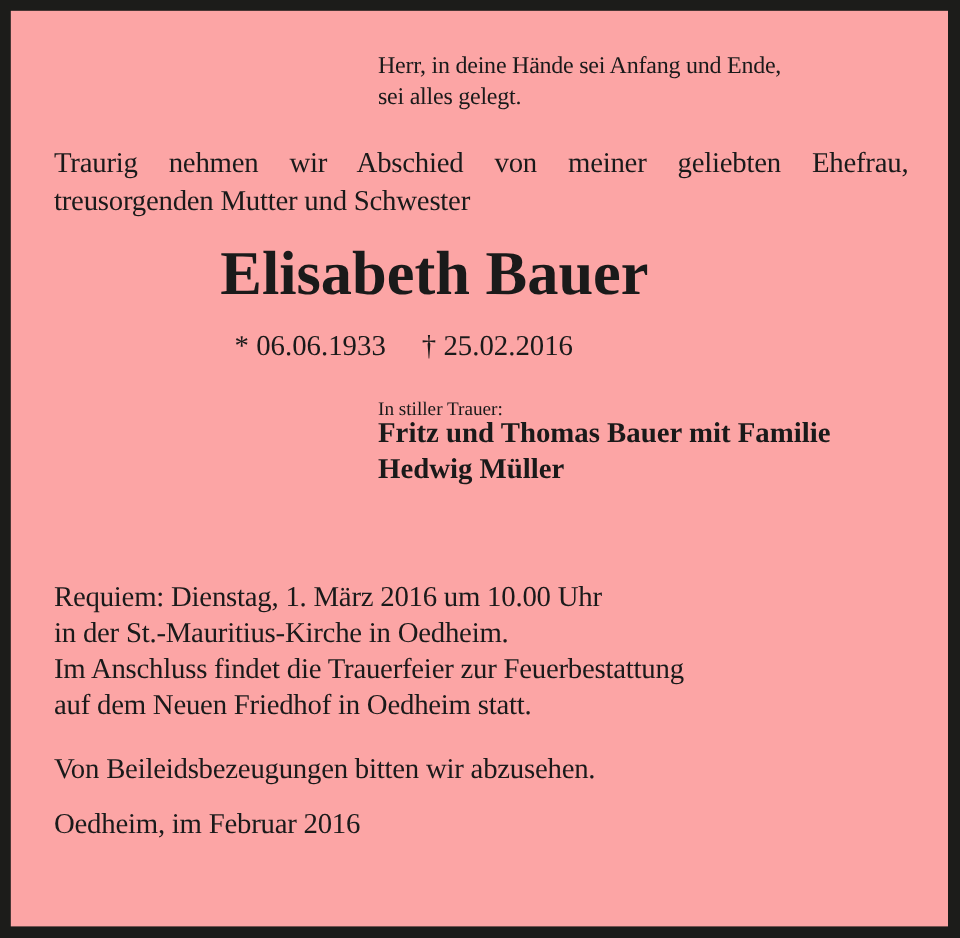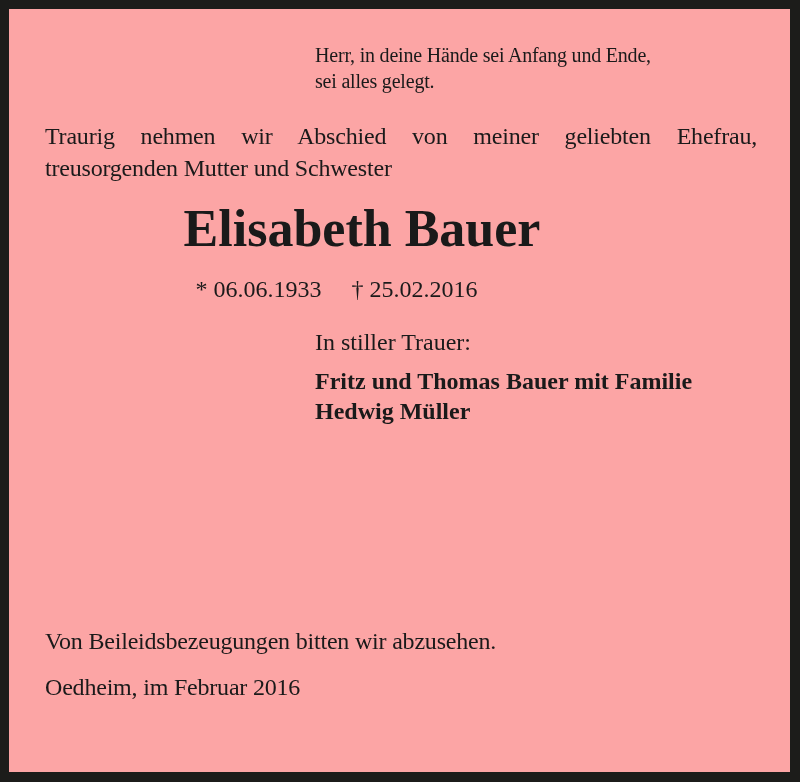--- a/index.html
+++ b/index.html
@@ -69,26 +69,26 @@
       font-size: 24px;
       line-height: 30px;
     }
     .dates .sep {
       display: inline-block;
       width: 30px;
     }
     .mourning-label {
       left: 306px;
       top: 318px;
-      font-size: 24px;
+      font-size: 16px;
       line-height: 30px;
     }
     .mourners {
       left: 306px;
-      top: 357px;
+      top: 337px;
       font-size: 24px;
       font-weight: bold;
       line-height: 30px;
     }
     .mourners div { display: block; }
     .ceremony {
       left: 36px;
       top: 474px;
       font-size: 24px;
       line-height: 30px;
@@ -132,20 +132,26 @@
     <span>* 06.06.1933</span><span class="sep"></span><span>† 25.02.2016</span>
   </div>
 
   <div class="abs mourning-label">In stiller Trauer:</div>
 
   <div class="abs mourners">
     <div>Fritz und Thomas Bauer mit Familie</div>
     <div>Hedwig Müller</div>
   </div>
 
+  <div class="abs ceremony">
+    <div>Requiem: Dienstag, 1. März 2016 um 10.00 Uhr</div>
+    <div>in der St.-Mauritius-Kirche in Oedheim.</div>
+    <div>Im Anschluss findet die Trauerfeier zur Feuerbestattung</div>
+    <div>auf dem Neuen Friedhof in Oedheim statt.</div>
+  </div>
 
   <div class="abs notes">
     <div>Von Beileidsbezeugungen bitten wir abzusehen.</div>
   </div>
 
   <div class="abs place-date">Oedheim, im Februar 2016</div>
 
 </div>
 
 </body></html>

